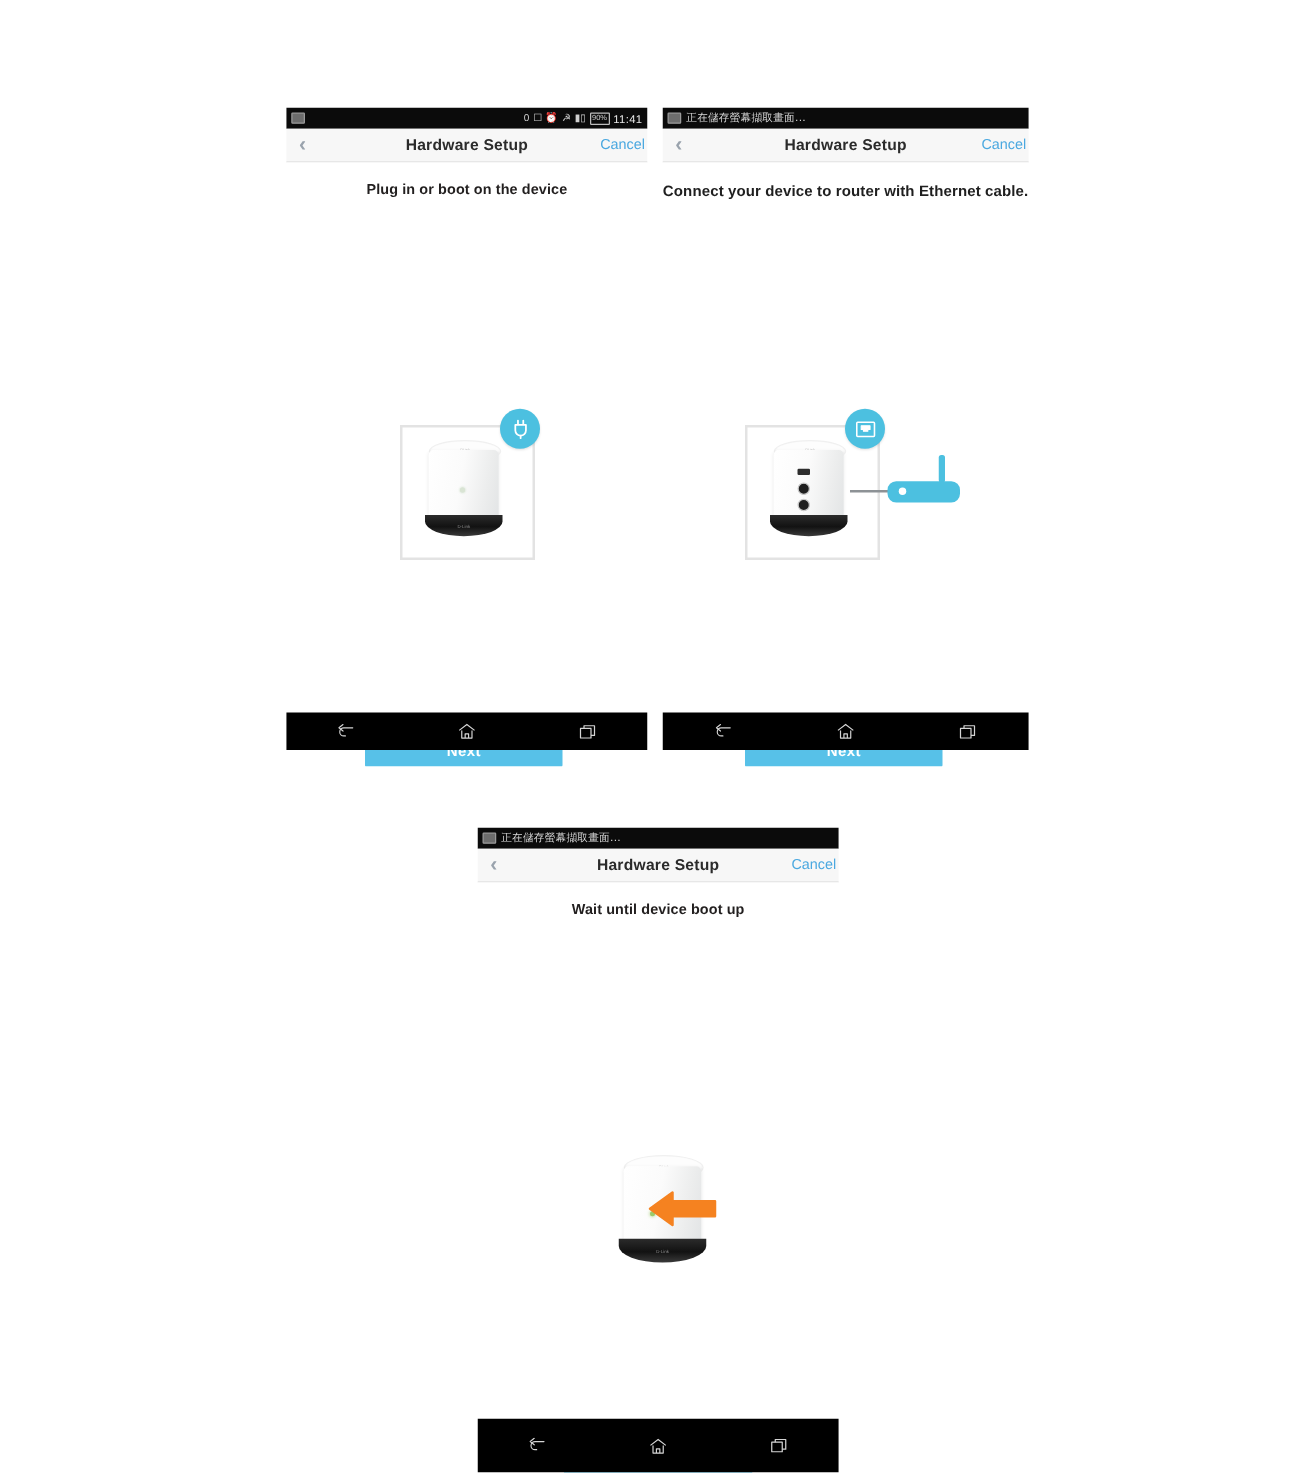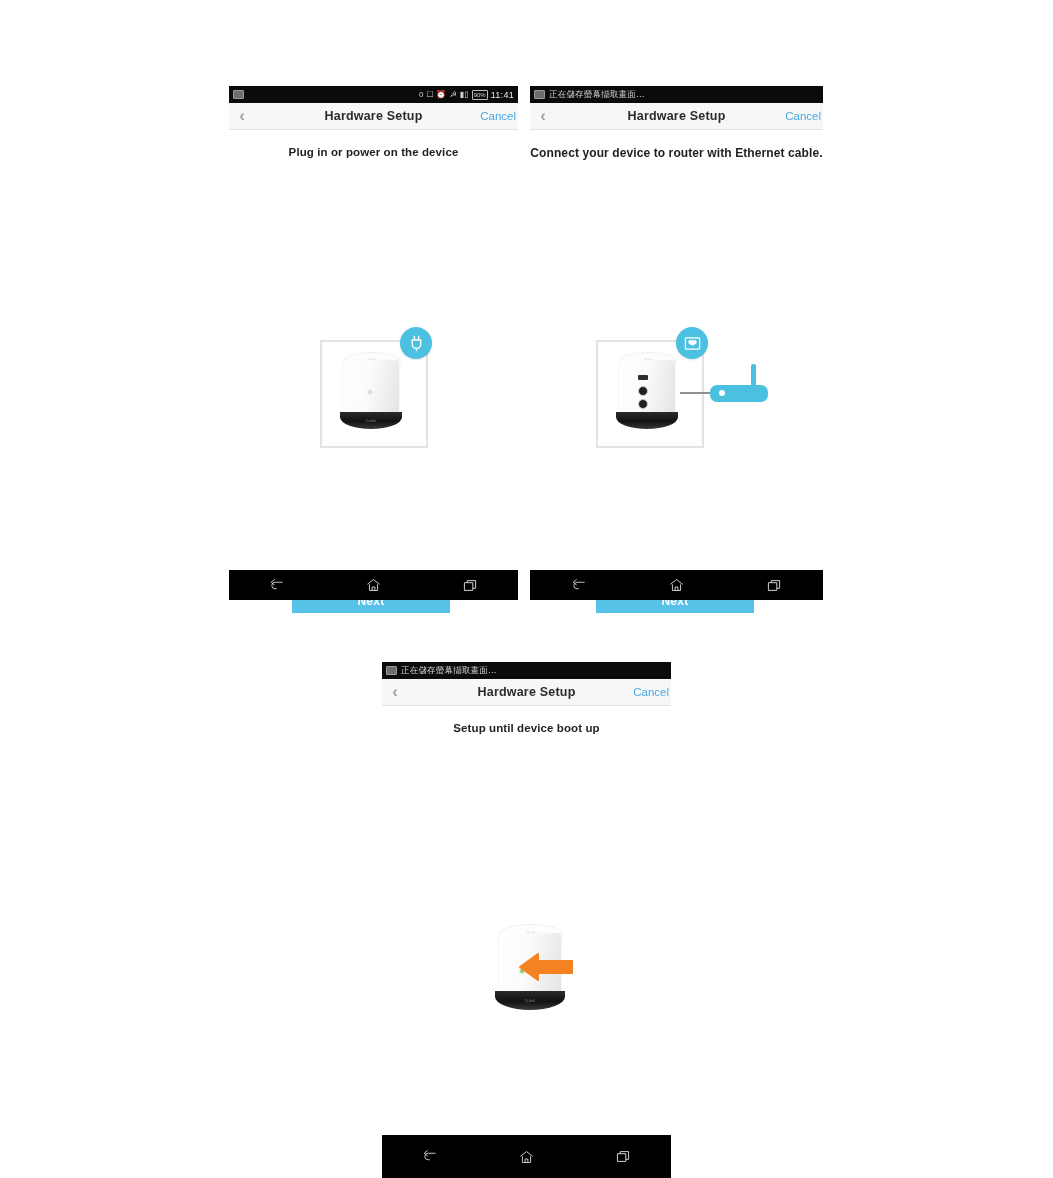--- a/index.html
+++ b/index.html
@@ -149,21 +149,21 @@
     </div>
   </div>
 
   <div class="appbar">
     <div class="back-chev">‹</div>
     <div class="appbar-title">Hardware Setup</div>
     <div class="cancel-btn">Cancel</div>
   </div>
 
   <div class="content" style="height:484px;">
-    <div class="instruction">Plug in or power on the device</div>
+    <div class="instruction">Plug in or boot on the device</div>
 
     <div class="illus" style="left:0;top:196px;width:289px;height:130px;">
       <div class="frame" style="left:91px;top:14px;width:104px;height:104px;"></div>
 
       <div class="device" style="left:110px;top:24px;width:66px;height:86px;">
         <div class="dev-top" style="left:4px;top:2px;width:56px;height:16px;">
           <div class="dev-top-txt" style="top:5px;">DLink</div>
         </div>
         <div class="dev-body" style="left:4px;top:10px;width:56px;height:58px;"></div>
         <div class="led" style="left:29px;top:40px;"></div>
@@ -290,21 +290,21 @@
     </div>
   </div>
 
   <div class="appbar">
     <div class="back-chev">‹</div>
     <div class="appbar-title">Hardware Setup</div>
     <div class="cancel-btn">Cancel</div>
   </div>
 
   <div class="content" style="height:473px;">
-    <div class="instruction">Setup until device boot up</div>
+    <div class="instruction">Wait until device boot up</div>
 
     <div class="illus" style="left:0;top:196px;width:289px;height:130px;">
 
       <div class="device" style="left:110px;top:18px;width:76px;height:100px;">
         <div class="dev-top" style="left:7px;top:4px;width:62px;height:18px;">
           <div class="dev-top-txt" style="top:6px;">DLink</div>
         </div>
         <div class="dev-body" style="left:7px;top:13px;width:62px;height:64px;"></div>
         <div class="led green" style="left:28px;top:49px;"></div>
         <div class="dev-base" style="left:3px;top:71px;width:70px;height:19px;">

